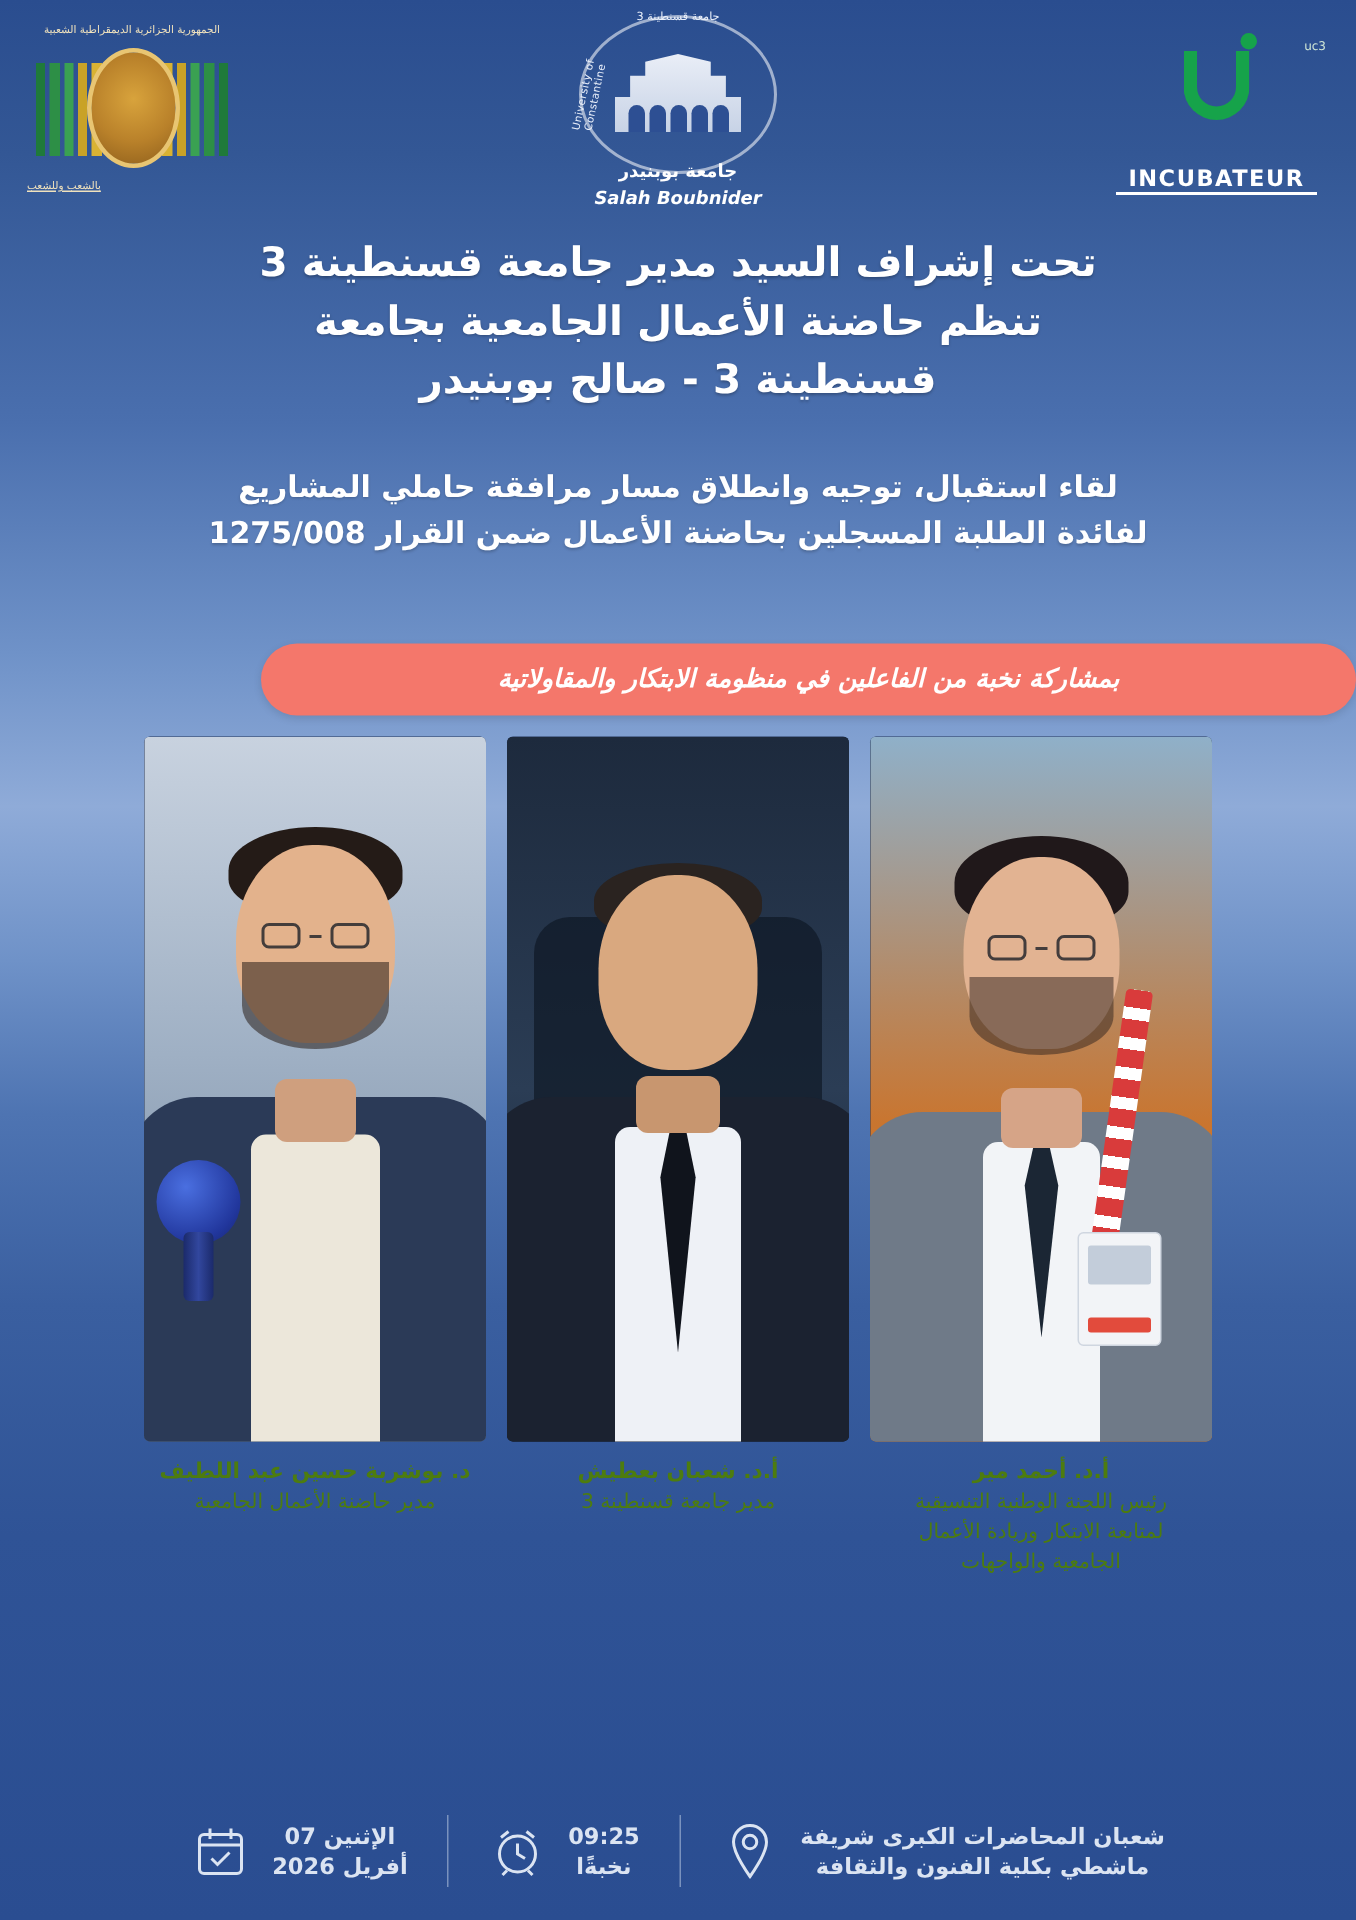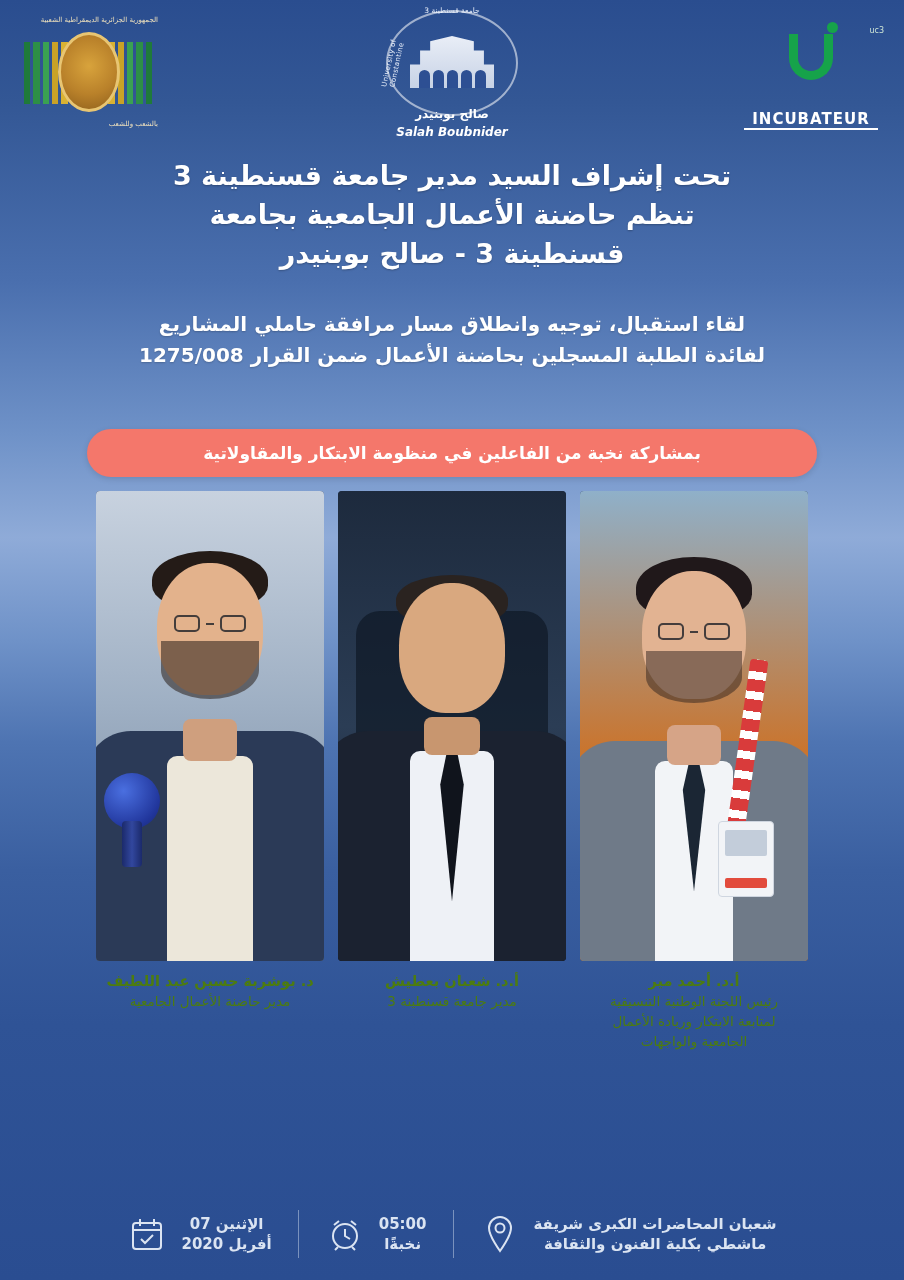--- a/index.html
+++ b/index.html
@@ -44,26 +44,26 @@
   .emblem-circle {
     position: absolute; left: 40px; top: 16px;
     width: 62px; height: 80px; border-radius: 50%;
     background: radial-gradient(circle at 50% 42%, #d8a33c 0%, #b9812a 55%, #8e5f1c 100%);
     border: 3px solid #e8c572;
     display: flex; align-items: center; justify-content: center;
     font-size: 9px; color: #5b3c10; text-align: center; line-height: 1.1;
     overflow: hidden;
   }
   .emblem-top-text {
-    position: absolute; left: 0; top: 0; width: 140px; 
+    position: absolute; left: 0; top: 0; width: 140px; text-align: center;
     font-size: 7px; color: #f0e2bd; letter-spacing: .2px;
   }
   .emblem-bot-text {
-    position: absolute; left: 0; bottom: 0; width: 140px; text-align: right;
-    font-size: 7px; color: #f0e2bd;
+    position: absolute; left: 0; bottom: 0; width: 140px; text-align: left;
+    font-size: 7px; color: #f0e2bd; text-decoration: underline;
   }
 
   
   .logo-univ { left: 50%; transform: translateX(-50%); top: 8px; width: 200px; height: 135px; }
   .univ-wrap { position: relative; width: 200px; height: 135px; }
   .univ-ring {
     position: absolute; left: 34px; top: 2px; width: 132px; height: 106px;
     border-radius: 50%;
     border: 2px solid rgba(255,255,255,.55);
   }
@@ -150,21 +150,21 @@
   }
   .subtitle-line {
     font-size: 20px;
     font-weight: bold;
     line-height: 1.55;
     color: #ffffff;
     text-shadow: 0 1px 2px rgba(0,0,0,.2);
   }
 
   
-  .pill-wrap { display: flex; justify-content: center; margin-top: 58px; }
+  .pill-wrap { display: flex; margin-top: 58px; font-style: italic; }
   .pill {
     background: #f4776b;
     color: #ffffff;
     border-radius: 34px;
     padding: 14px 40px;
     font-size: 17px;
     font-weight: bold;
     width: 730px;
     text-align: center;
     box-shadow: 0 2px 6px rgba(0,0,0,.12);
@@ -349,21 +349,21 @@
       <div class="univ-arc-text univ-arc-top">جامعة قسنطينة 3</div>
       <div class="univ-arc-text univ-arc-left">University of Constantine</div>
       <div class="univ-monument"></div>
       <div class="univ-arches">
           <i></i>
           <i></i>
           <i></i>
           <i></i>
           <i></i>
         </div>
-      <div class="univ-name-ar">صالح بوبنيدر</div>
+      <div class="univ-name-ar">جامعة بوبنيدر</div>
       <div class="univ-name-en">Salah Boubnider</div>
     </div>
   </div>
 
   <div class="logo logo-incub">
     <div class="incub-wrap">
       <div class="incub-mark">
         <div class="incub-u"></div>
         <div class="incub-dot"></div>
       </div>
@@ -478,39 +478,39 @@
         <path d="M17 2c-6.1 0-11 4.9-11 11 0 8.2 11 23 11 23s11-14.8 11-23c0-6.1-4.9-11-11-11z"></path>
         <circle cx="17" cy="13" r="4.5"></circle>
       </svg>
     </div>
   </div>
 
   <div class="fsep"></div>
 
   <div class="fitem">
     <div class="ftext">
-      <div>05:00</div>
+      <div>09:25</div>
       <div>نخبةًا</div>
     </div>
     <div class="ficon">
       <svg width="36" height="36" viewBox="0 0 36 36" fill="none" stroke="currentColor" stroke-width="2">
         <circle cx="18" cy="20" r="12"></circle>
         <path d="M18 13v7l5 3"></path>
         <path d="M7 9l5-4M29 9l-5-4"></path>
         <path d="M11 31l-3 3M25 31l3 3"></path>
       </svg>
     </div>
   </div>
 
   <div class="fsep"></div>
 
   <div class="fitem">
     <div class="ftext">
       <div>الإثنين 07</div>
-      <div>أفريل 2020</div>
+      <div>أفريل 2026</div>
     </div>
     <div class="ficon">
       <svg width="36" height="36" viewBox="0 0 36 36" fill="none" stroke="currentColor" stroke-width="2">
         <rect x="4" y="7" width="28" height="26" rx="3"></rect>
         <path d="M4 14h28"></path>
         <path d="M11 3v7M25 3v7"></path>
         <path d="M12 23l4 4 8-8"></path>
       </svg>
     </div>
   </div>

